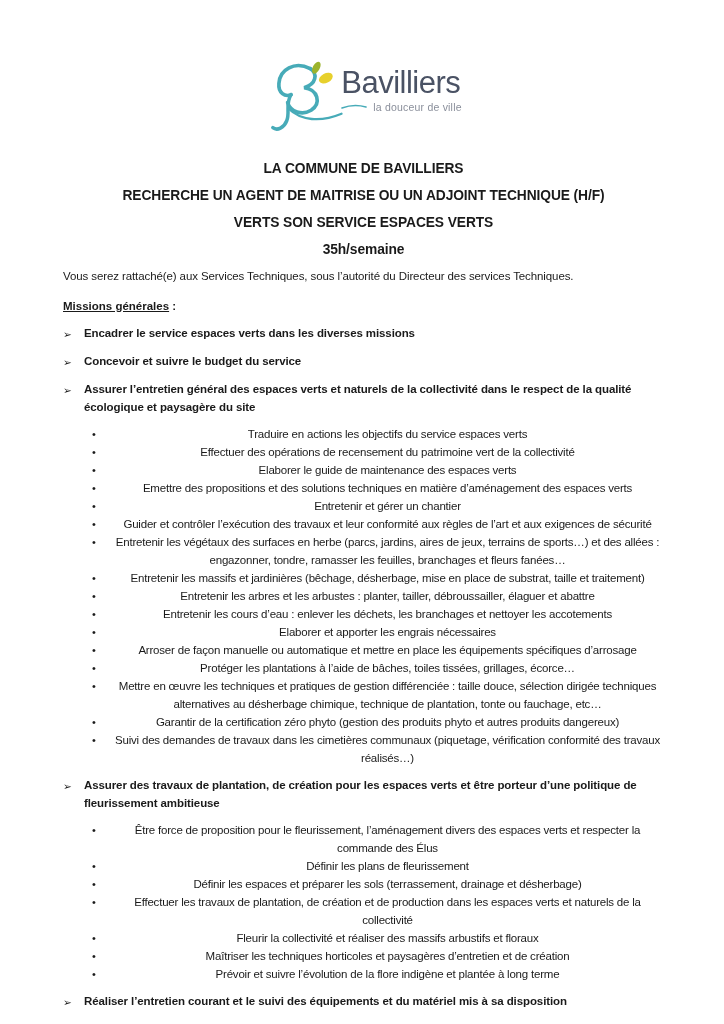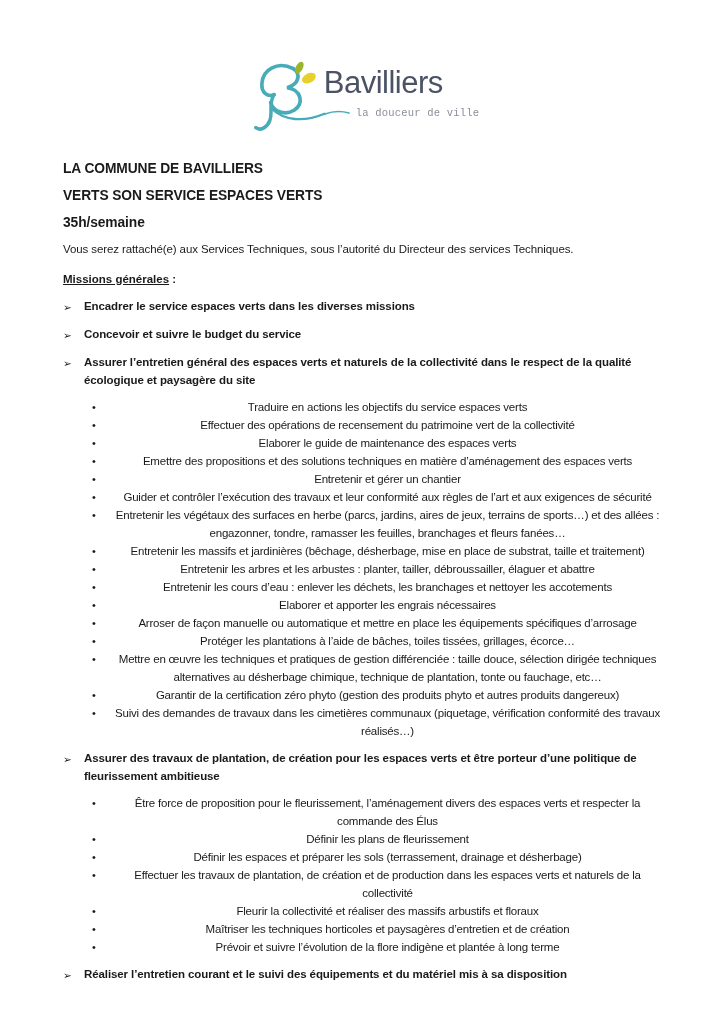--- a/index.html
+++ b/index.html
@@ -11,26 +11,26 @@
     overflow:hidden;
   }
   
   .logo { display:flex; justify-content:center; align-items:flex-start; margin:0 auto 20px auto; height:84px; }
   .logo-mark { width:80px; height:82px; flex:none; margin-top:2px; }
   .logo-textcol { display:flex; flex-direction:column; margin-left:-4px; padding-top:10px; }
   .brand {
     font-size:31px; line-height:34px; color:#4a5264;
     letter-spacing:-0.5px; font-weight:400;
   }
-  .tagline-row { display:flex; align-items:center; justify-content:flex-end; margin-top:7px;font-family:Liberation Mono, monospace; }
+  .tagline-row { display:flex; align-items:center; justify-content:flex-end; margin-top:1px; }
   .tagline-swoosh { width:26px; height:6px; margin-right:6px; }
   .tagline { font-size:10.5px; color:#8a8f9b; letter-spacing:0.2px; }
   
   .h-line {
-    text-align:left; font-weight:bold; font-size:13.8px; line-height:18px;
+    text-align:center; font-weight:bold; font-size:13.8px; line-height:18px;
     letter-spacing:-0.1px; margin:0 0 9px 0;
   }
   .h-line.last { margin-bottom:8px; }
   
   .intro { font-size:11.5px; line-height:18px; margin-top:1px; letter-spacing:-0.1px; }
   .missions-title { font-size:11.5px; line-height:18px; font-weight:bold; }
   .missions-title .u { text-decoration:underline; }
   .arrow-item { display:flex; margin-top:9px; font-weight:bold; font-size:11.5px; line-height:18px; letter-spacing:-0.1px; }
   .arrow-marker { flex:none; width:21px; font-size:10.5px; font-weight:400; padding-top:1px; font-family:"DejaVu Sans",sans-serif; }
   .arrow-text { flex:1; }
@@ -60,20 +60,21 @@
       <div class="tagline-row">
         <svg class="tagline-swoosh" viewBox="0 0 26 6" aria-hidden="true">
           <path d="M1 4 C9 1 18 1 25 3" fill="none" stroke="#47abb8" stroke-width="1.6" stroke-linecap="round"></path>
         </svg>
         <span class="tagline">la douceur de ville</span>
       </div>
     </div>
   </div>
 
   <div class="h-line">LA COMMUNE DE BAVILLIERS</div>
+  <div class="h-line">RECHERCHE UN AGENT DE MAITRISE OU UN ADJOINT TECHNIQUE (H/F)</div>
   <div class="h-line">VERTS SON SERVICE ESPACES VERTS</div>
   <div class="h-line last">35h/semaine</div>
 
   <p class="intro">Vous serez rattaché(e) aux Services Techniques, sous l’autorité du Directeur des services Techniques.</p>
 
   <div class="missions-title">
     <span class="u">Missions générales</span><span> :</span>
   </div>
 
   <div id="missions-list">

